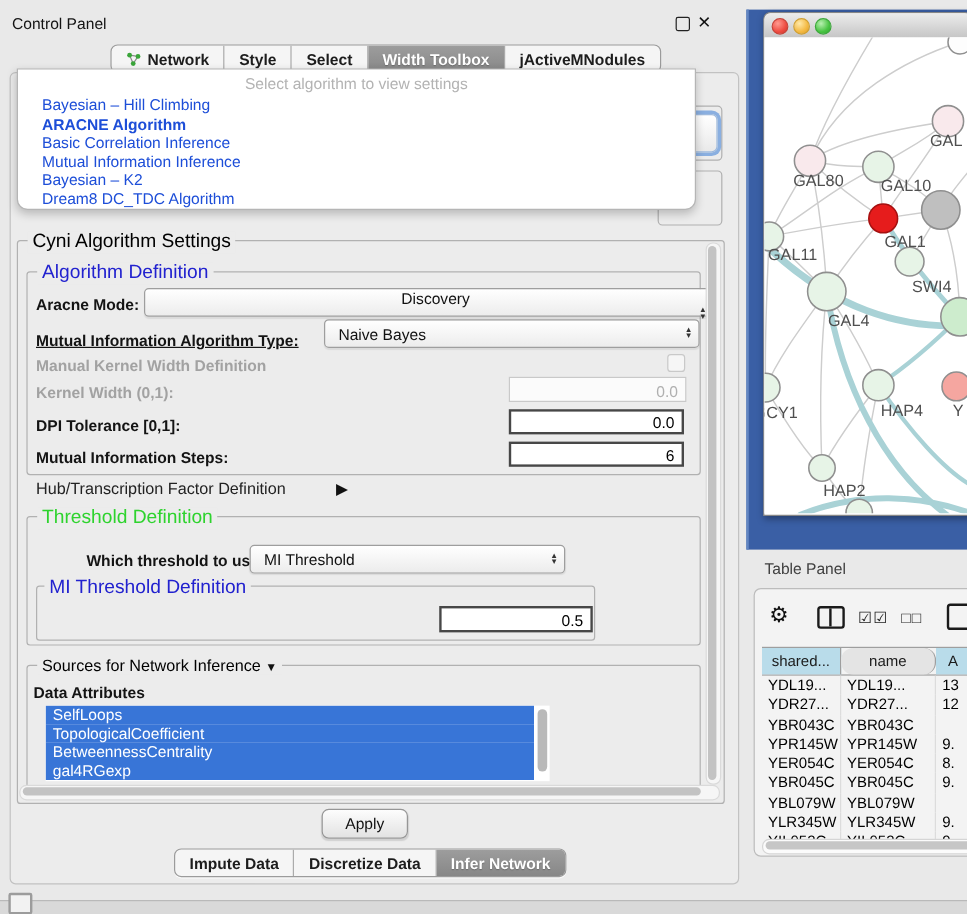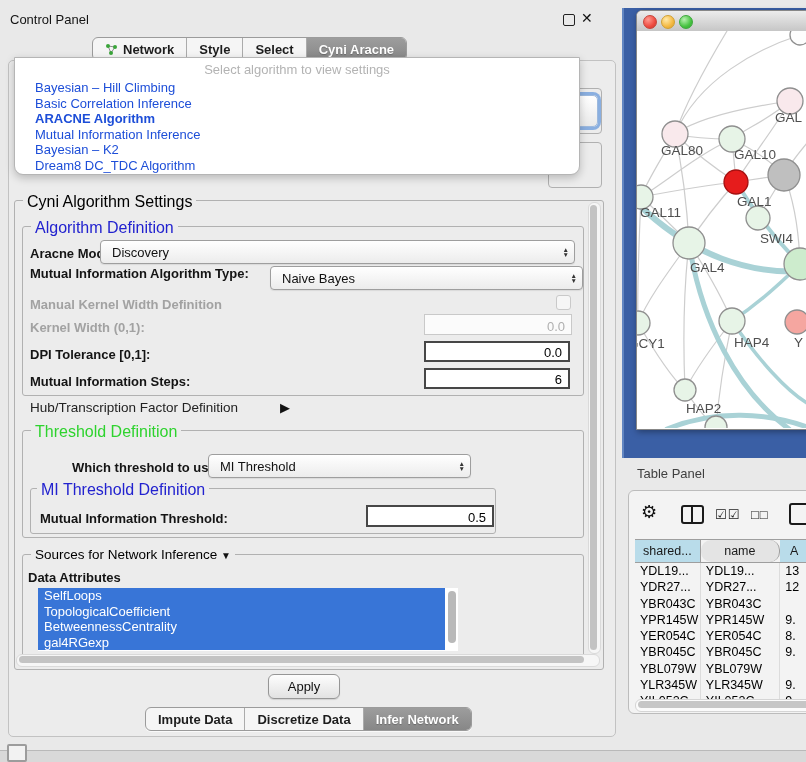--- a/index.html
+++ b/index.html
@@ -134,56 +134,59 @@
       </span>
       <span>Network</span>
     </div>
     <div class="seg">
         <span>Style</span>
       </div>
     <div class="seg">
         <span>Select</span>
       </div>
     <div class="seg sel">
-        <span>Cyni Aracne</span>
+        <span>Width Toolbox</span>
+      </div>
+    <div class="seg">
+        <span>jActiveMNodules</span>
       </div>
   </div>
 
   <div class="abs content-panel"></div>
 
   <div class="abs frag-box" style="left:548px;top:88px;width:52px;height:44px;"></div>
   <div class="abs frag-combo" style="left:552px;top:95px;width:44px;height:30px;"></div>
   <div class="abs frag-box" style="left:548px;top:142px;width:52px;height:44px;"></div>
 
   <div class="abs popup">
     <div class="popup-placeholder">Select algorithm to view settings</div>
     <div class="popup-item">Bayesian – Hill Climbing</div>
+    <div class="popup-item bold">ARACNE Algorithm</div>
     <div class="popup-item">Basic Correlation Inference</div>
-    <div class="popup-item bold">ARACNE Algorithm</div>
     <div class="popup-item">Mutual Information Inference</div>
     <div class="popup-item">Bayesian – K2</div>
     <div class="popup-item">Dream8 DC_TDC Algorithm</div>
   </div>
 
   <div class="abs groupbox" style="left:14px;top:200px;width:588px;height:468px;">
     <span class="grouplabel" style="left:8px;">Cyni Algorithm Settings</span>
   </div>
 
   <div class="abs groupbox" style="left:22px;top:226px;width:560px;height:168px;">
     <span class="grouplabel glblue" style="left:8px;">Algorithm Definition</span>
   </div>
   <div class="abs lbl" style="left:30px;top:246px;">Aracne Mode:</div>
-  <div class="abs combo" style="left:100px;top:240px;width:462px;height:22px;">
+  <div class="abs combo" style="left:120px;top:240px;width:462px;height:22px;flex-direction:column;">
     <span>Discovery</span>
     <span class="stepper">
         <span>▲</span>
         <span>▼</span>
       </span>
   </div>
-  <div class="abs lbl" style="left:30px;top:266px;">Mutual Information Algorithm Type:</div>
+  <div class="abs lbl" style="left:30px;top:276px;text-decoration:underline;">Mutual Information Algorithm Type:</div>
   <div class="abs combo" style="left:270px;top:266px;width:300px;height:22px;">
     <span>Naive Bayes</span>
     <span class="stepper">
         <span>▲</span>
         <span>▼</span>
       </span>
   </div>
   <div class="abs lbl gray" style="left:30px;top:297px;">Manual Kernel Width Definition</div>
   <div class="abs checkbox" style="left:556px;top:295px;"></div>
   <div class="abs lbl gray" style="left:30px;top:320px;">Kernel Width (0,1):</div>
@@ -209,21 +212,20 @@
   <div class="abs combo" style="left:208px;top:454px;width:250px;height:22px;">
     <span>MI Threshold</span>
     <span class="stepper">
         <span>▲</span>
         <span>▼</span>
       </span>
   </div>
   <div class="abs groupbox" style="left:30px;top:488px;width:464px;height:44px;">
     <span class="grouplabel glblue" style="left:6px;">MI Threshold Definition</span>
   </div>
-  <div class="abs lbl" style="left:40px;top:511px;">Mutual Information Threshold:</div>
   <div class="abs tfield" style="left:366px;top:505px;width:112px;height:18px;">
     <span>0.5</span>
   </div>
 
   <div class="abs groupbox" style="left:22px;top:554px;width:560px;height:104px;">
     <span class="grouplabel" style="left:8px;font-size:13.5px;"><span>Sources for Network Inference</span> <span class="tri" style="font-size:10px;">▼</span></span>
   </div>
   <div class="abs lbl" style="left:28px;top:570px;">Data Attributes</div>
   <div class="abs attr-list" style="left:38px;top:588px;width:420px;height:63px;">
     <div class="attr-item">SelfLoops</div>

